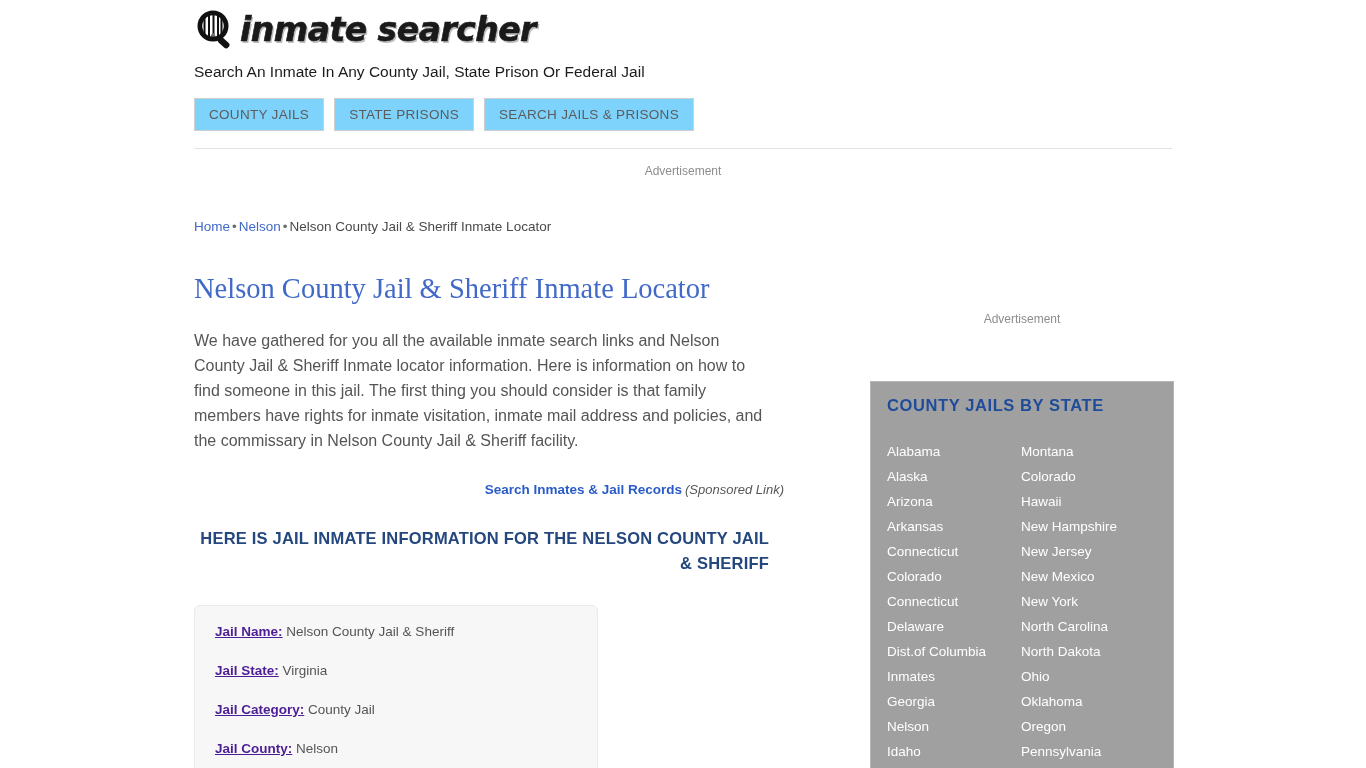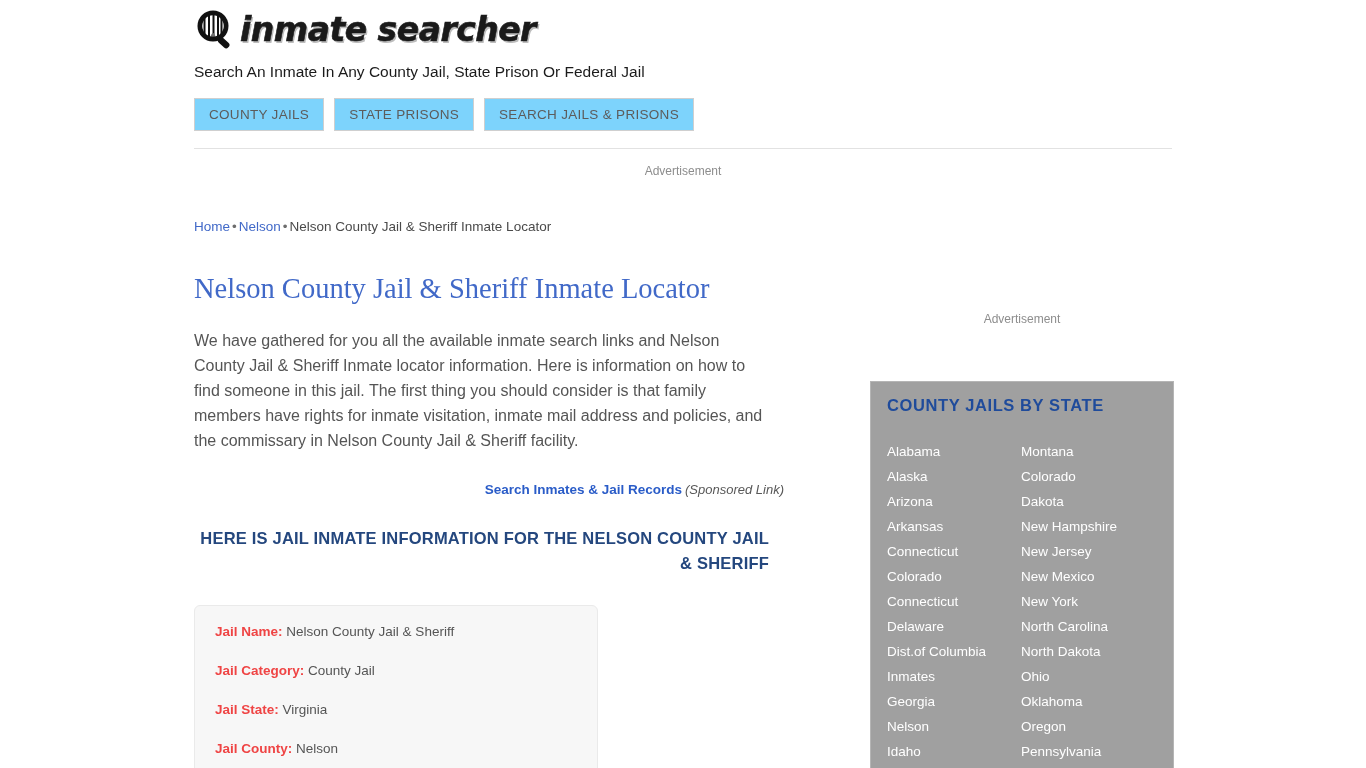--- a/index.html
+++ b/index.html
@@ -184,21 +184,22 @@
   }
   .info-row {
     font-size: 13.5px;
     line-height: 20px;
     color: #555555;
     margin-bottom: 19px;
   }
   .info-row:last-child { margin-bottom: 0; }
   .info-row .lbl {
     font-weight: bold;
-    color: #ef4444;
+    color: #4c1d95;
+    text-decoration: underline;
   }
 
   
   .sidebar {
     position: absolute;
     left: 870px;
     top: 312px;
     width: 304px;
   }
   .ad-side {
@@ -288,26 +289,26 @@
     </div>
 
     <h2 class="section-title">HERE IS JAIL INMATE INFORMATION FOR THE NELSON COUNTY JAIL &amp; SHERIFF</h2>
 
     <div class="info-box">
       <div class="info-row">
         <span class="lbl">Jail Name:</span>
         <span>Nelson County Jail &amp; Sheriff</span>
       </div>
       <div class="info-row">
+        <span class="lbl">Jail State:</span>
+        <span>Virginia</span>
+      </div>
+      <div class="info-row">
         <span class="lbl">Jail Category:</span>
         <span>County Jail</span>
-      </div>
-      <div class="info-row">
-        <span class="lbl">Jail State:</span>
-        <span>Virginia</span>
       </div>
       <div class="info-row">
         <span class="lbl">Jail County:</span>
         <span>Nelson</span>
       </div>
       <div class="info-row">
         <span class="lbl">City:</span>
         <span>Lovingston</span>
       </div>
 
@@ -319,21 +320,21 @@
     <div class="ad-side">Advertisement</div>
 
     <div class="states-box">
       <div class="states-title">COUNTY JAILS BY STATE</div>
       <div class="states-grid">
           <a class="state-link" href="#">Alabama</a>
           <a class="state-link" href="#">Montana</a>
           <a class="state-link" href="#">Alaska</a>
           <a class="state-link" href="#">Colorado</a>
           <a class="state-link" href="#">Arizona</a>
-          <a class="state-link" href="#">Dakota</a>
+          <a class="state-link" href="#">Hawaii</a>
           <a class="state-link" href="#">Arkansas</a>
           <a class="state-link" href="#">New Hampshire</a>
           <a class="state-link" href="#">Connecticut</a>
           <a class="state-link" href="#">New Jersey</a>
           <a class="state-link" href="#">Colorado</a>
           <a class="state-link" href="#">New Mexico</a>
           <a class="state-link" href="#">Connecticut</a>
           <a class="state-link" href="#">New York</a>
           <a class="state-link" href="#">Delaware</a>
           <a class="state-link" href="#">North Carolina</a>

